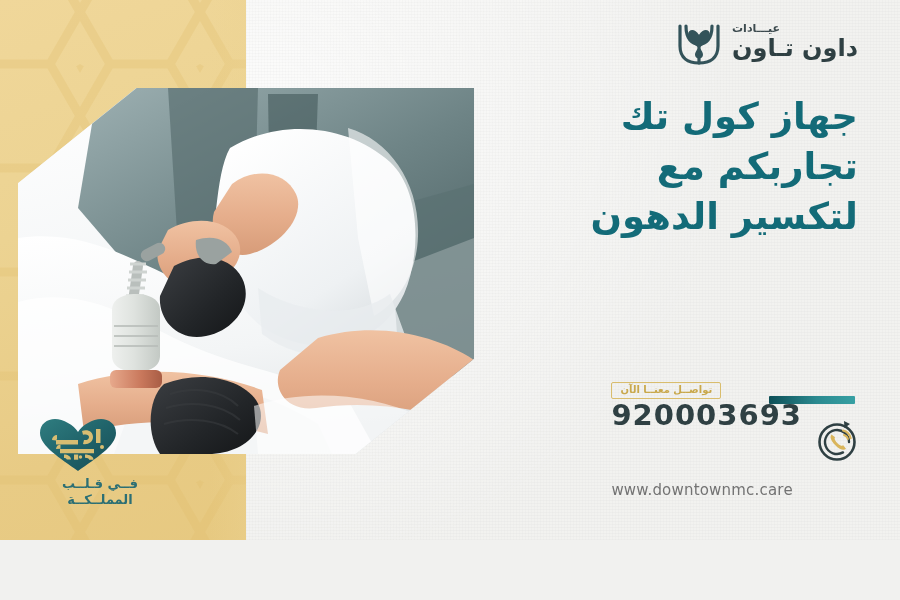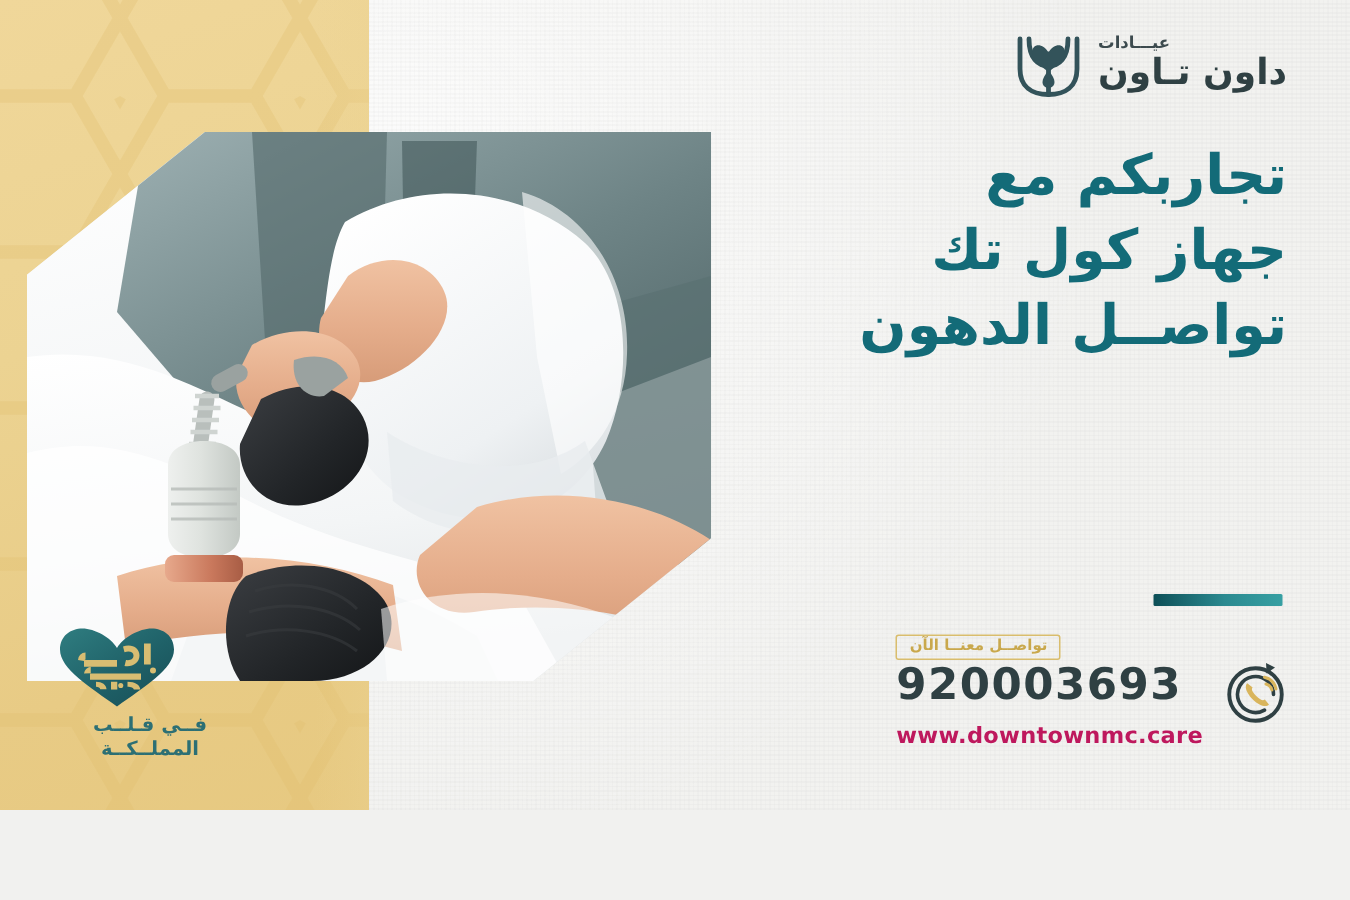--- a/index.html
+++ b/index.html
@@ -98,21 +98,21 @@
     font-size:10px;font-weight:700;color:#c9a84c;direction:rtl;
     border:1px solid #d9bd6d;border-radius:2px;
     padding:2px 8px 3px;letter-spacing:1px;margin-bottom:2px;
     white-space:nowrap;
   }
   .contact .number{
     font-size:29px;font-weight:800;color:#2f4043;letter-spacing:1px;
     direction:ltr;margin-bottom:12px;
   }
   .contact .site{
-    font-size:15px;font-weight:700;color:#be185d;letter-spacing:.2px;direction:ltr;
+    font-size:15px;font-weight:400;color:#737373;letter-spacing:.2px;direction:ltr;margin-top:41px;
   }
 
   
   .wellness{
     position:absolute;left:18px;bottom:32px;width:120px;
     display:flex;flex-direction:column;align-items:center;
   }
   .wellness .heart{width:96px;height:56px;}
   .wellness .tag{
     margin-top:4px;display:flex;flex-direction:column;align-items:center;
@@ -242,23 +242,23 @@
         <path d="M23 47 L23 20"></path>
         <path d="M10 10 C10 23 16 28 23 28 C30 28 36 23 36 10"></path>
       </g>
       <path d="M23 19 C19 12 12 13 12 19 C12 24 18 28 23 32 C28 28 34 24 34 19 C34 13 27 12 23 19 Z" fill="#33535a"></path>
       <path d="M23 31 C20.5 34 19 36.5 19 38.6 C19 41 20.8 42.6 23 42.6 C25.2 42.6 27 41 27 38.6
                C27 36.5 25.5 34 23 31 Z" fill="#33535a"></path>
     </svg>
   </div>
 
   <div class="headline">
+    <span class="line">جهاز كول تك</span>
     <span class="line">تجاربكم مع</span>
-    <span class="line">جهاز كول تك</span>
-    <span class="line">تواصــل الدهون</span>
+    <span class="line">لتكسير الدهون</span>
   </div>
 
   <div class="rule"></div>
 
   <div class="contact">
     <svg class="phone-icon" viewBox="0 0 46 46">
       <circle cx="23" cy="25" r="17.5" fill="none" stroke="#2f4043" stroke-width="2.6"></circle>
       <path d="M23 25 m-12 0 a12 12 0 1 1 6 10.4" fill="none" stroke="#2f4043" stroke-width="2.4" stroke-linecap="round" transform="rotate(-120 23 25)"></path>
       <path d="M30 4 l6 3 -5.6 4 Z" fill="#2f4043"></path>
       <path d="M17.5 17.5 c-1.4 1.4 -1.2 3.8 .4 6.6 c1.8 3.1 4.8 6 7.8 7.6 c2.8 1.4 5 1.3 6.3 0

